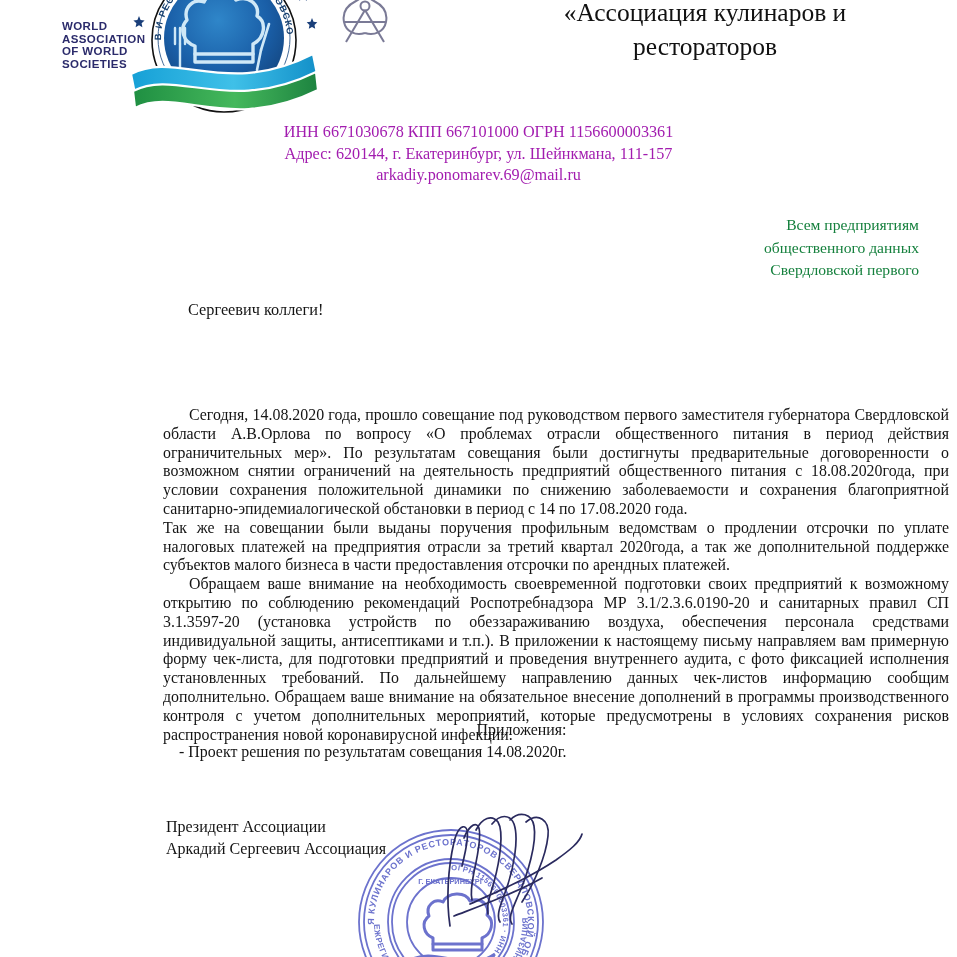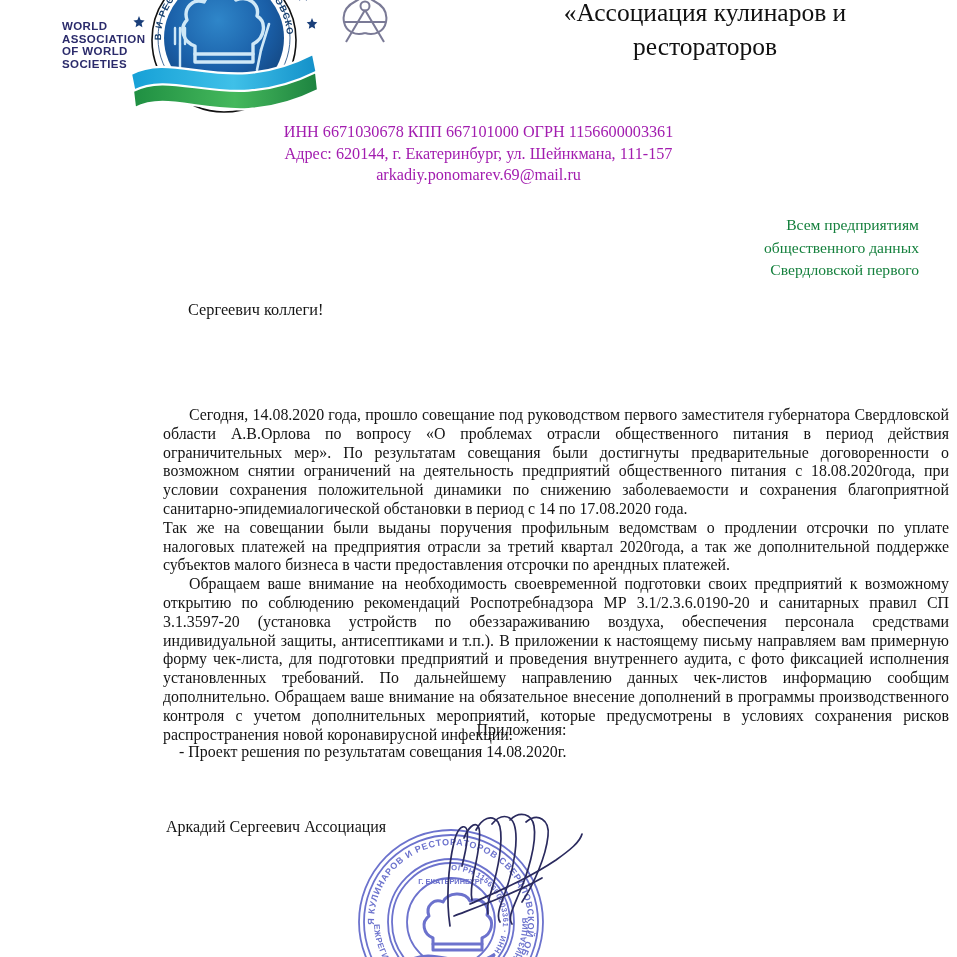--- a/index.html
+++ b/index.html
@@ -273,20 +273,21 @@
     <p>Так же на совещании были выданы поручения профильным ведомствам о продлении отсрочки по уплате налоговых платежей на предприятия отрасли за третий квартал 2020года, а так же дополнительной поддержке субъектов малого бизнеса в части предоставления отсрочки по арендных платежей.</p>
     <p class="indent">Обращаем ваше внимание на необходимость своевременной подготовки своих предприятий к возможному открытию по соблюдению рекомендаций Роспотребнадзора МР 3.1/2.3.6.0190-20 и санитарных правил СП 3.1.3597-20 (установка устройств по обеззараживанию воздуха, обеспечения персонала средствами индивидуальной защиты, антисептиками и т.п.). В приложении к настоящему письму направляем вам примерную форму чек-листа, для подготовки предприятий и проведения внутреннего аудита, с фото фиксацией исполнения установленных требований. По дальнейшему направлению данных чек-листов информацию сообщим дополнительно. Обращаем ваше внимание на обязательное внесение дополнений в программы производственного контроля с учетом дополнительных мероприятий, которые предусмотрены в условиях сохранения рисков распространения новой коронавирусной инфекции.</p>
   </div>
 
   <div class="attachments">
     <div class="att-line">Приложения:</div>
     <div class="att-line">- Проект решения по результатам совещания 14.08.2020г.</div>
   </div>
 
   <div class="signature">
+    <div>Президент Ассоциации</div>
     <div>Аркадий Сергеевич Ассоциация</div>
   </div>
 
   <svg class="seal" viewBox="0 0 192 192">
     <g fill="none" stroke="#6067c9" stroke-width="1.8">
       <circle cx="96" cy="96" r="92"></circle>
       <circle cx="96" cy="96" r="87"></circle>
       <circle cx="96" cy="96" r="63"></circle>
       <circle cx="96" cy="96" r="59"></circle>
       <circle cx="96" cy="96" r="44"></circle>

